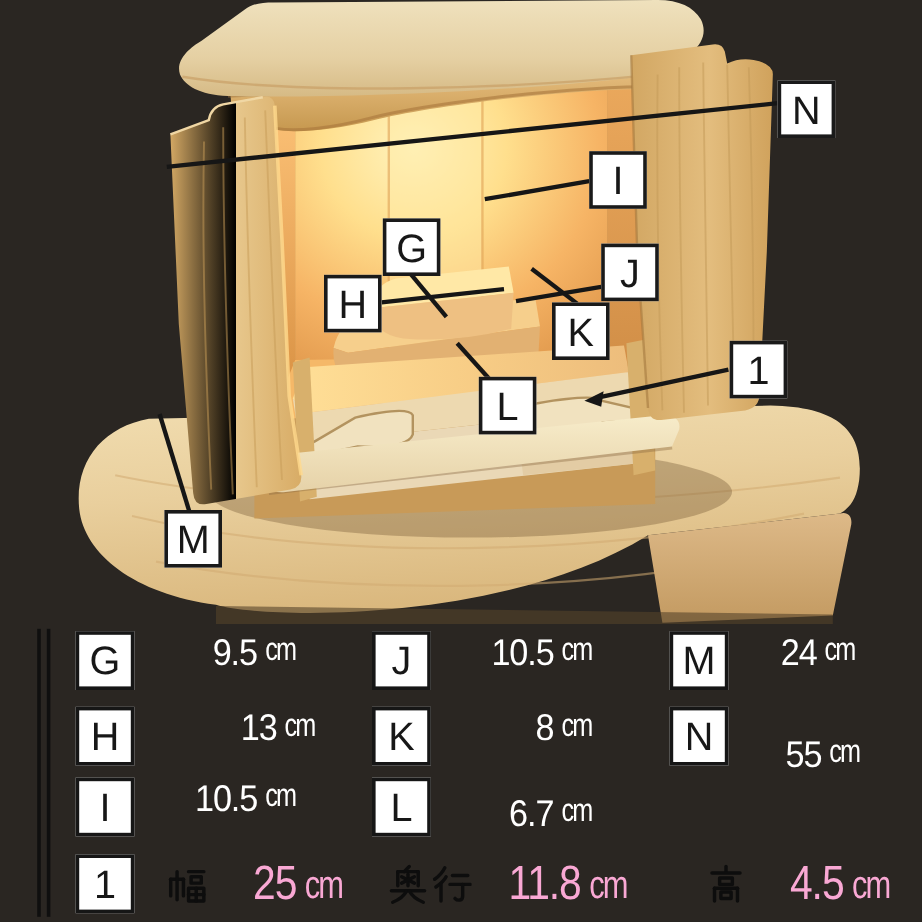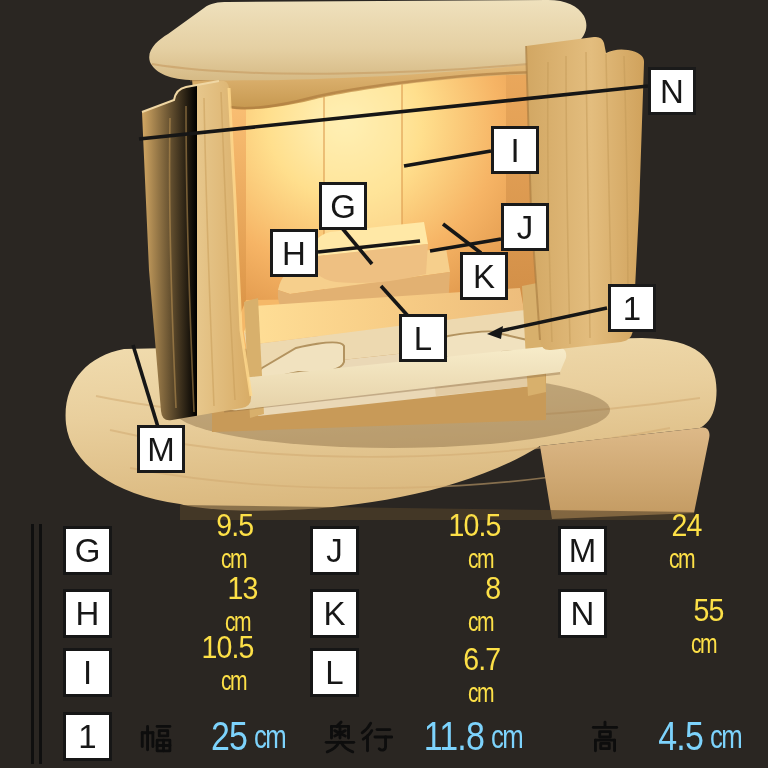--- a/index.html
+++ b/index.html
@@ -19,30 +19,30 @@
   }
   
   .vrule{position:absolute;width:3px;background:#0f0f0f;}
   .kbox{
     position:absolute;width:49px;height:49px;box-sizing:border-box;
     background:#ffffff;border:3px solid #161616;
     display:flex;align-items:center;justify-content:center;
     font-size:33px;line-height:1;color:#171717;
   }
   .tval{
-    position:absolute;height:49px;display:flex;align-items:flex-end;
-    justify-content:flex-end;color:#fde047;flex-direction:column;
+    position:absolute;height:49px;display:flex;align-items:flex-start;
+    justify-content:flex-end;color:#ffffff;
   }
   .tval .num{font-size:31px;letter-spacing:-1px;transform:scaleX(.92);transform-origin:right;}
   .tval .unit{
     font-size:27px;letter-spacing:-2px;margin-left:7px;
     display:inline-block;transform:scaleX(.78);transform-origin:left;
   }
   .dimgroup{
-    position:absolute;height:49px;display:flex;align-items:center;color:#7dd3fc;
+    position:absolute;height:49px;display:flex;align-items:center;color:#f9a8d4;
   }
   .dimgroup .num{flex:1;text-align:right;font-size:40px;letter-spacing:-1px;transform:scaleX(.85);transform-origin:right;}
   .dimgroup .unit{
     font-size:33px;letter-spacing:-2px;margin-left:7px;
     display:inline-block;transform:scaleX(.78);transform-origin:left;
   }
   .kglyph{display:inline-flex;gap:2px;align-items:center;}
   .kglyph svg{width:34px;height:34px;}
   .kglyph path{stroke:#0d0d0d;stroke-width:2.7;fill:none;stroke-linecap:round;stroke-linejoin:round;}
 </style>
@@ -235,29 +235,29 @@
     <div class="kbox" style="left:310px;top:526px">
         <span>J</span>
       </div>
     <div class="tval" style="left:356px;top:526px;width:144px">
         <span class="num">10.5</span>
         <span class="unit">cm</span>
       </div>
     <div class="kbox" style="left:558px;top:526px">
         <span>M</span>
       </div>
-    <div class="tval" style="left:570px;top:526px;width:131px">
+    <div class="tval" style="left:588px;top:526px;width:131px">
         <span class="num">24</span>
         <span class="unit">cm</span>
       </div>
 
     <div class="kbox" style="left:63px;top:589px">
         <span>H</span>
       </div>
-    <div class="tval" style="left:120px;top:589px;width:137px">
+    <div class="tval" style="left:132px;top:589px;width:137px">
         <span class="num">13</span>
         <span class="unit">cm</span>
       </div>
     <div class="kbox" style="left:310px;top:589px">
         <span>K</span>
       </div>
     <div class="tval" style="left:356px;top:589px;width:144px">
         <span class="num">8</span>
         <span class="unit">cm</span>
       </div>

